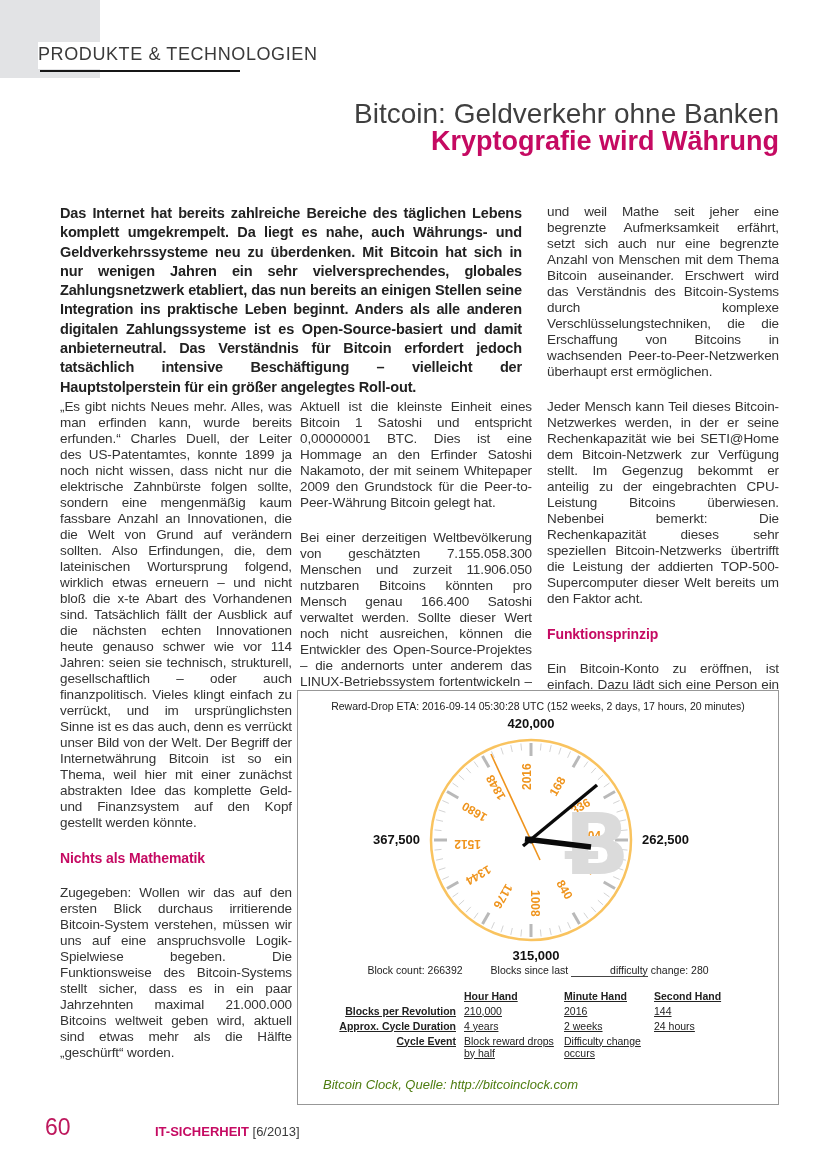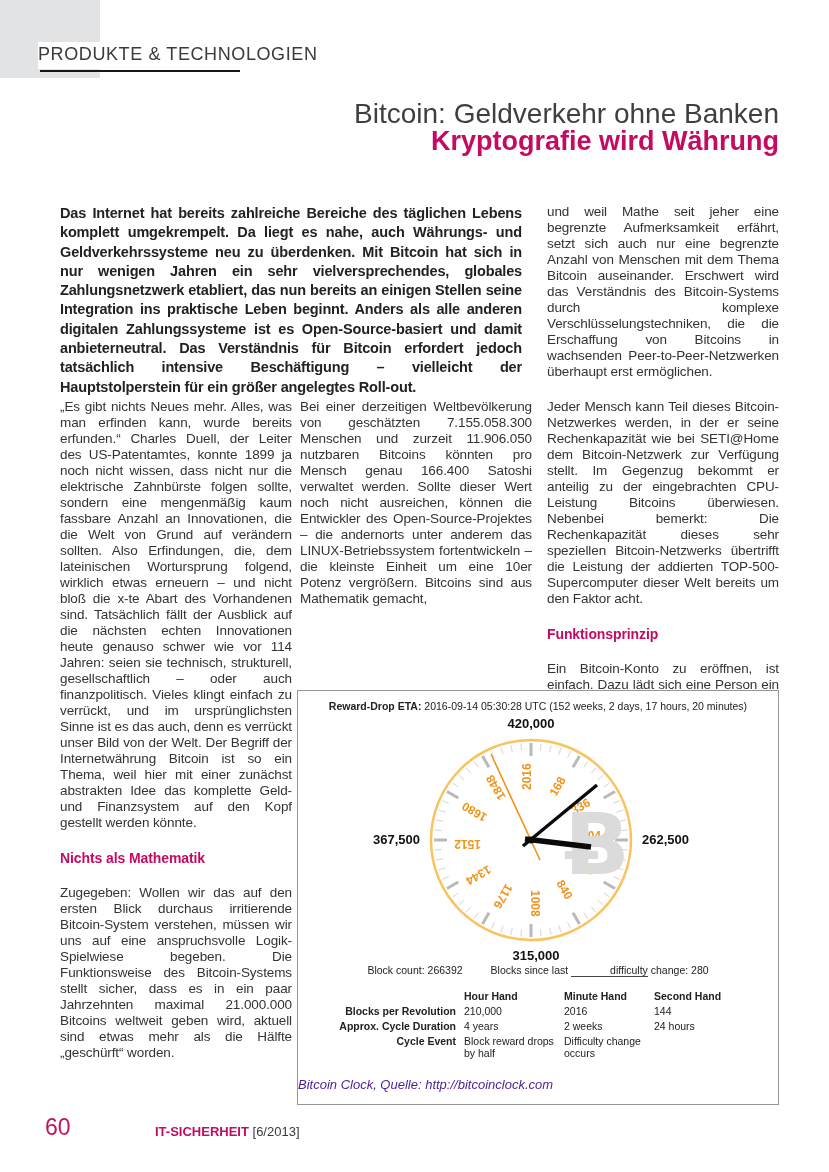--- a/index.html
+++ b/index.html
@@ -29,31 +29,31 @@
   .col2 { left:300px; top:399px; width:232px; }
   .col3 { left:547px; top:204px; width:232px; }
   .subhead { color:#c50a62; font-weight:bold; font-size:14px; margin:0; text-align:left; }
 
   .figure {
     position:absolute; left:297px; top:690px; width:482px; height:415px;
     border:1px solid #979797; background:#fff;
   }
   .fig-title { text-align:center; margin-top:17px; font-size:17px; font-weight:bold; color:#0e0e0e; }
   .fig-eta { text-align:center; margin-top:9px; font-size:10.5px; color:#222; }
-  .fig-eta b { font-weight:bold;margin-top:12px; }
+  .fig-eta b { font-weight:normal;margin-top:12px; }
   .clock-svg { display:block; margin:0 auto; }
   .fig-blockcount { text-align:center; font-size:10.5px; color:#222; margin-top:0px; }
   .difficulty-link { border-bottom:1px solid #444; cursor:pointer;padding-left:39px; }
   .bc-gap { display:inline-block; width:28px; }
   .fig-table { border-collapse:collapse; font-size:10.5px; color:#222; margin:12px 0 0 2px; }
-  .fig-table th, .fig-table td { padding:1.5px 4px; text-align:left; font-weight:normal; vertical-align:top; }
+  .fig-table th, .fig-table td { padding:1.5px 4px; text-align:left; font-weight:normal; vertical-align:top;text-decoration:underline; }
   .fig-table th.rowlabel { text-align:right; font-weight:bold; width:160px; }
   .fig-table th.colhead { font-weight:bold; }
   .fig-table .c1 { width:100px; } .fig-table .c2 { width:90px; } .fig-table .c3 { width:110px; }
-  .fig-caption { position:absolute; left:0; bottom:12px; font-style:italic; font-size:13px; color:#4c1d95; }
+  .fig-caption { position:absolute; left:25px; bottom:12px; font-style:italic; font-size:13px; color:#4d7c0f; }
 
   .footer-num { position:absolute; left:45px; top:1114px; font-size:23px; color:#be185d; }
   .footer-journal { position:absolute; left:155px; top:1124px; font-size:13px; color:#3a3a3a; }
   .footer-journal .mag { color:#c50a62; font-weight:bold; }
 
   .outer-label { font-size:13px; font-weight:bold; fill:#111; font-family:"Liberation Sans",sans-serif; }
   .inner-label { font-size:12px; font-weight:bold; fill:#ef941d; font-family:"Liberation Sans",sans-serif; }
   .watermark { font-family:"DejaVu Sans","Liberation Sans",sans-serif; font-weight:bold; fill:#dbdbdb; }
 </style>
 </head>
@@ -71,20 +71,21 @@
   <div class="intro">Das Internet hat bereits zahlreiche Bereiche des täglichen Lebens komplett umgekrempelt. Da liegt es nahe, auch Währungs- und Geldverkehrssysteme neu zu überdenken. Mit Bitcoin hat sich in nur wenigen Jahren ein sehr vielversprechendes, globales Zahlungsnetzwerk etabliert, das nun bereits an einigen Stellen seine Integration ins praktische Leben beginnt. Anders als alle anderen digitalen Zahlungssysteme ist es Open-Source-basiert und damit anbieterneutral. Das Verständnis für Bitcoin erfordert jedoch tatsächlich intensive Beschäftigung – vielleicht der Hauptstolperstein für ein größer angelegtes Roll-out.</div>
 
   <div class="col col1">
     <p>„Es gibt nichts Neues mehr. Alles, was man erfinden kann, wurde bereits erfunden.“ Charles Duell, der Leiter des US-Patentamtes, konnte 1899 ja noch nicht wissen, dass nicht nur die elektrische Zahnbürste folgen sollte, sondern eine mengenmäßig kaum fassbare Anzahl an Innovationen, die die Welt von Grund auf verändern sollten. Also Erfindungen, die, dem lateinischen Wortursprung folgend, wirklich etwas erneuern – und nicht bloß die x-te Abart des Vorhandenen sind. Tatsächlich fällt der Ausblick auf die nächsten echten Innovationen heute genauso schwer wie vor 114 Jahren: seien sie technisch, strukturell, gesellschaftlich – oder auch finanzpolitisch. Vieles klingt einfach zu verrückt, und im ursprünglichsten Sinne ist es das auch, denn es verrückt unser Bild von der Welt. Der Begriff der Internetwährung Bitcoin ist so ein Thema, weil hier mit einer zunächst abstrakten Idee das komplette Geld- und Finanzsystem auf den Kopf gestellt werden könnte.</p>
     <p class="subhead">Nichts als Mathematik</p>
     <p>Zugegeben: Wollen wir das auf den ersten Blick durchaus irritierende Bitcoin-System verstehen, müssen wir uns auf eine anspruchsvolle Logik-Spielwiese begeben. Die Funktionsweise des Bitcoin-Systems stellt sicher, dass es in ein paar Jahrzehnten maximal 21.000.000 Bitcoins weltweit geben wird, aktuell sind etwas mehr als die Hälfte „geschürft“ worden.</p>
 
   </div>
 
   <div class="col col2">
+    <p>Aktuell ist die kleinste Einheit eines Bitcoin 1 Satoshi und entspricht 0,00000001 BTC. Dies ist eine Hommage an den Erfinder Satoshi Nakamoto, der mit seinem Whitepaper 2009 den Grundstock für die Peer-to-Peer-Währung Bitcoin gelegt hat.</p>
     <p>Bei einer derzeitigen Weltbevölkerung von geschätzten 7.155.058.300 Menschen und zurzeit 11.906.050 nutzbaren Bitcoins könnten pro Mensch genau 166.400 Satoshi verwaltet werden. Sollte dieser Wert noch nicht ausreichen, können die Entwickler des Open-Source-Projektes – die andernorts unter anderem das LINUX-Betriebssystem fortentwickeln – die kleinste Einheit um eine 10er Potenz vergrößern. Bitcoins sind aus Mathematik gemacht,</p>
   </div>
 
   <div class="col col3">
     <p>und weil Mathe seit jeher eine begrenzte Aufmerksamkeit erfährt, setzt sich auch nur eine begrenzte Anzahl von Menschen mit dem Thema Bitcoin auseinander. Erschwert wird das Verständnis des Bitcoin-Systems durch komplexe Verschlüsselungstechniken, die die Erschaffung von Bitcoins in wachsenden Peer-to-Peer-Netzwerken überhaupt erst ermöglichen.</p>
     <p>Jeder Mensch kann Teil dieses Bitcoin-Netzwerkes werden, in der er seine Rechenkapazität wie bei SETI@Home dem Bitcoin-Netzwerk zur Verfügung stellt. Im Gegenzug bekommt er anteilig zu der eingebrachten CPU-Leistung Bitcoins überwiesen. Nebenbei bemerkt: Die Rechenkapazität dieses sehr speziellen Bitcoin-Netzwerks übertrifft die Leistung der addierten TOP-500-Supercomputer dieser Welt bereits um den Faktor acht.</p>
     <p class="subhead">Funktionsprinzip</p>
     <p>Ein Bitcoin-Konto zu eröffnen, ist einfach. Dazu lädt sich eine Person ein Wallet (elektronische Geldbörse) auf ihren Computer oder ihr Smartphone und erzeugt ein asymmetrisches Schlüsselpaar. Da es kein zentra-</p>
   </div>
 

